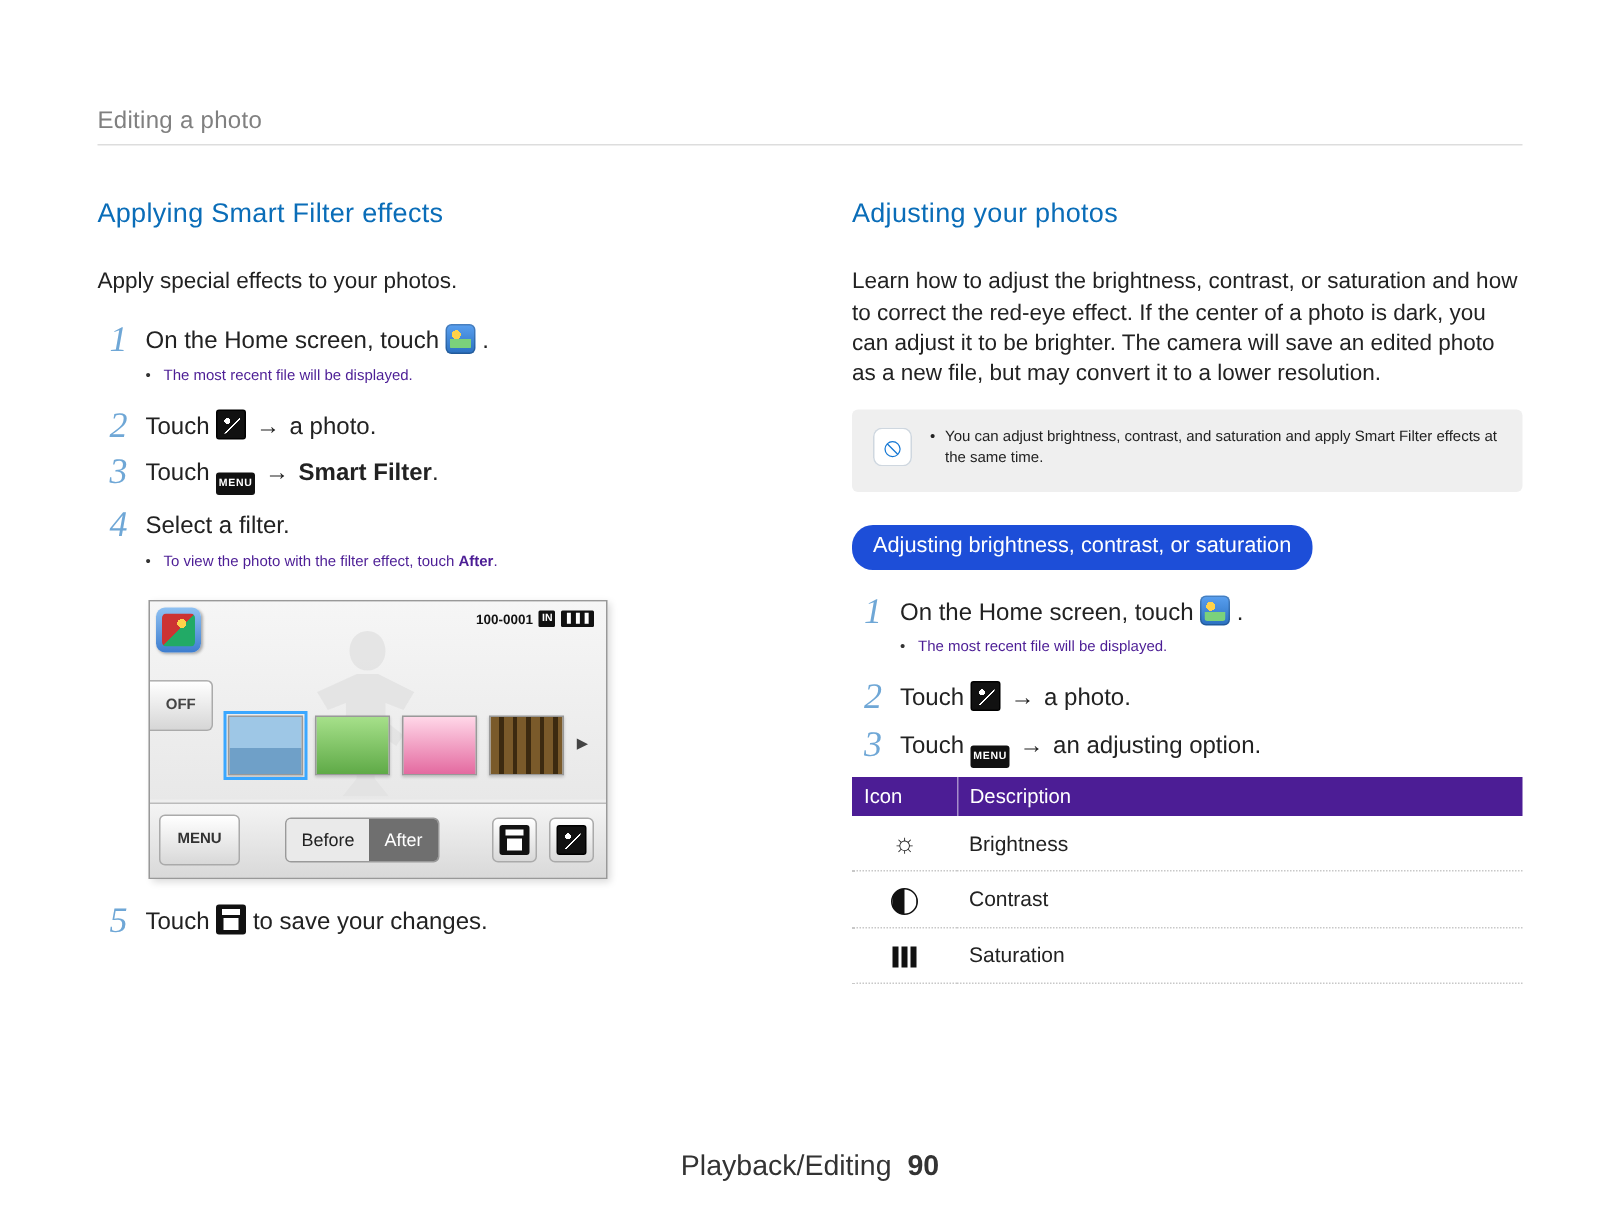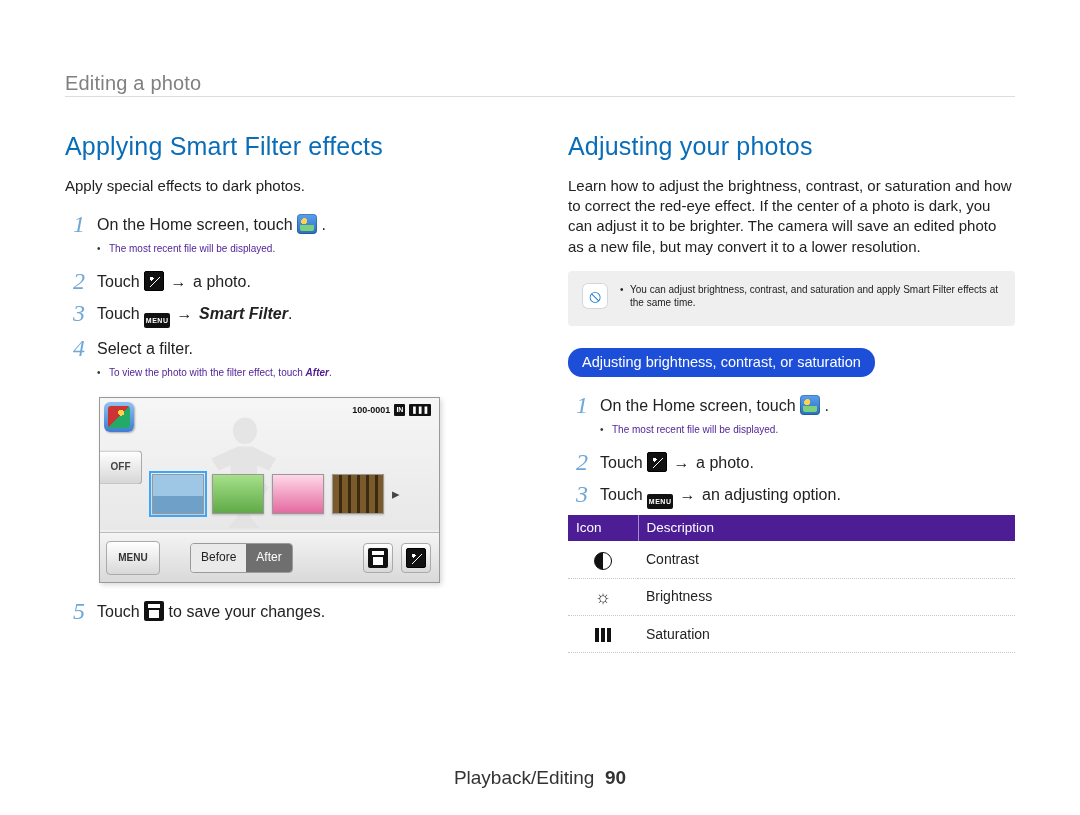--- a/index.html
+++ b/index.html
@@ -9,42 +9,42 @@
     height: 815px;
     font-family: "Helvetica Neue", Arial, sans-serif;
     color: #222;
     font-size: 15px;
     line-height: 1.35;
     position: relative;
   }
   .section-title {
     position: absolute;
     top: 70px; left: 65px;
-    font-size: 20px;
+    font-size: 16px;
     color: #808080;
     font-weight: 400;
     letter-spacing: 0.2px;
   }
   .rule {
     position: absolute;
     top: 96px; left: 65px; right: 65px;
     border-top: 1px solid #ddd;
   }
   .cols {
     position: absolute;
     top: 130px; left: 65px; right: 65px;
     display: flex;
     gap: 56px;
   }
   .col { flex: 1 1 0; min-width: 0; }
   h2.blue {
     color: #0a6db8;
     font-weight: 400;
-    font-size: 25px;
-    margin-bottom: 12px;
+    font-size: 18px;
+    margin-bottom: 24px;
     letter-spacing: 0.2px;
   }
   .intro { font-size: 15px; margin-bottom: 14px; }
   .steps { list-style: none; padding-left: 0; }
   .step {
     display: flex;
     align-items: baseline;
     gap: 12px;
     margin-bottom: 6px;
   }
@@ -73,21 +73,21 @@
     padding-left: 12px;
     position: relative;
     margin-bottom: 3px;
   }
   .substeps li::before {
     content: "•";
     position: absolute;
     left: 0; top: 0;
     color: #333;
   }
-  .bold { font-weight: 700; font-style: italic; }
+  .bold { font-weight: 700; }
   .arrow { display:inline-block; padding:0 2px; font-weight: 400; }
   .icon-inline {
     display: inline-flex;
     align-items: center;
     justify-content: center;
     vertical-align: -4px;
     position: relative;
   }
   .icon-app {
     width: 20px; height: 20px;
@@ -139,21 +139,21 @@
   }
   .icon-save::before {
     content:"";
     position:absolute;
     left:5px; right:5px; bottom:3px; top:9px;
     background:#fff;
   }
 
   
   .camera-fig {
-    width: 341px; height: 186px;
+    width: 306px; height: 186px;
     border: 1px solid #999;
     margin: 12px 0 14px 34px;
     background: #eee;
     position: relative;
     box-shadow: 2px 2px 5px rgba(0,0,0,.15);
     overflow: hidden;
   }
   .cam-top {
     position: absolute; top:0; left:0; right:0; height:132px;
     background:
@@ -329,21 +329,21 @@
 </head>
 <body>
 
 <div class="section-title">Editing a photo</div>
 <div class="rule"></div>
 
 <div class="cols">
 
   <div class="col">
     <h2 class="blue">Applying Smart Filter effects</h2>
-    <p class="intro">Apply special effects to dark photos.</p>
+    <p class="intro">Apply special effects to your photos.</p>
 
     <ul class="steps">
       <li class="step">
         <span class="step-num">1</span>
         <div class="step-body">
           <span>On the Home screen, touch </span>
           <span class="icon-inline icon-app"></span>
           <span>.</span>
           <ul class="substeps">
             <li>The most recent file will be displayed.</li>
@@ -480,26 +480,26 @@
 
     <table class="icon-table">
       <thead>
         <tr>
           <th>Icon</th>
           <th>Description</th>
         </tr>
       </thead>
       <tbody>
         <tr>
+          <td><span class="ic-bright"></span></td>
+          <td>Brightness</td>
+        </tr>
+        <tr>
           <td><span class="ic-contrast"></span></td>
           <td>Contrast</td>
-        </tr>
-        <tr>
-          <td><span class="ic-bright"></span></td>
-          <td>Brightness</td>
         </tr>
         <tr>
           <td><span class="ic-sat">
                 <span></span>
                 <span></span>
                 <span></span>
               </span></td>
           <td>Saturation</td>
         </tr>
       </tbody>

